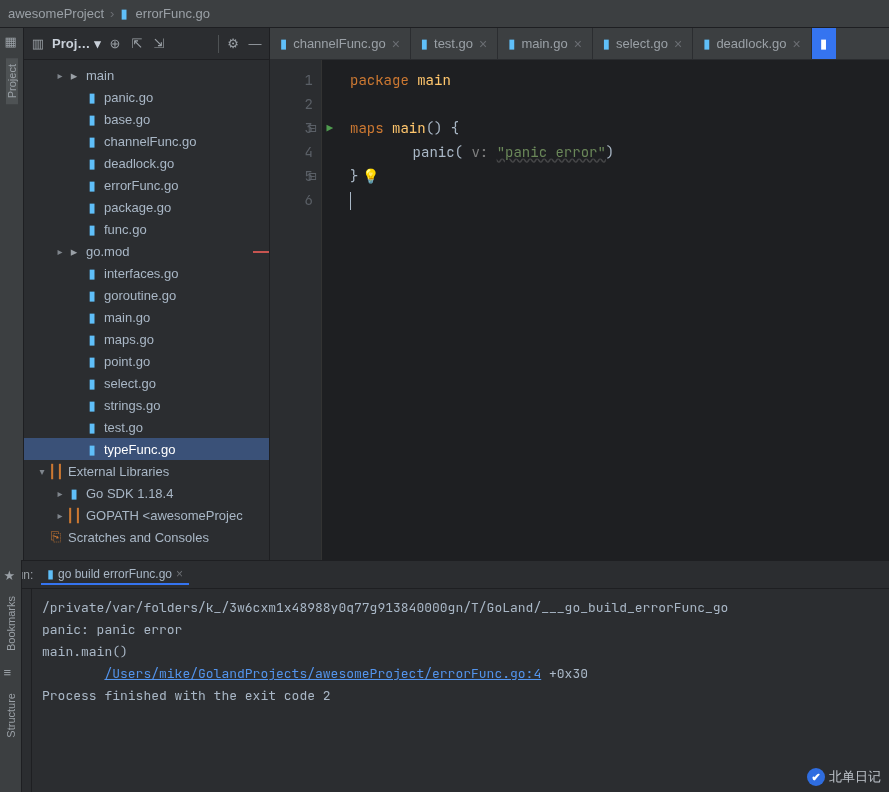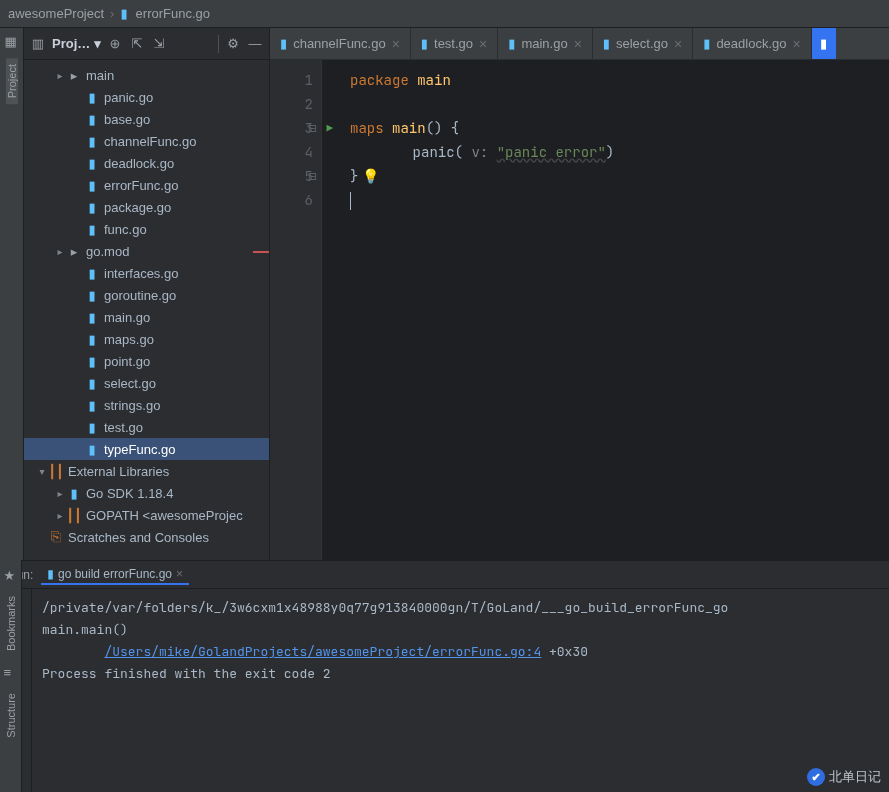--- a/index.html
+++ b/index.html
@@ -309,20 +309,21 @@
       <div class="run-toolbar">
         <span class="ticon play">▶</span>
         <span class="ticon">🔧</span>
         <span class="ticon">↓</span>
         <span class="ticon">⿳</span>
         <span class="ticon">🖶</span>
         <span class="ticon">🗑</span>
       </div>
       <div class="console" id="console">
           <div class="cline">/private/var/folders/k_/3w6cxm1x48988y0q77g913840000gn/T/GoLand/___go_build_errorFunc_go</div>
+          <div class="cline">panic: panic error</div>
           <div class="cline"></div>
           <div class="cline">main.main()</div>
           <div class="cline">        <a>/Users/mike/GolandProjects/awesomeProject/errorFunc.go:4</a> +0x30</div>
           <div class="cline"></div>
           <div class="cline">Process finished with the exit code 2</div>
         </div>
     </div>
   </div>
 </div>
 

